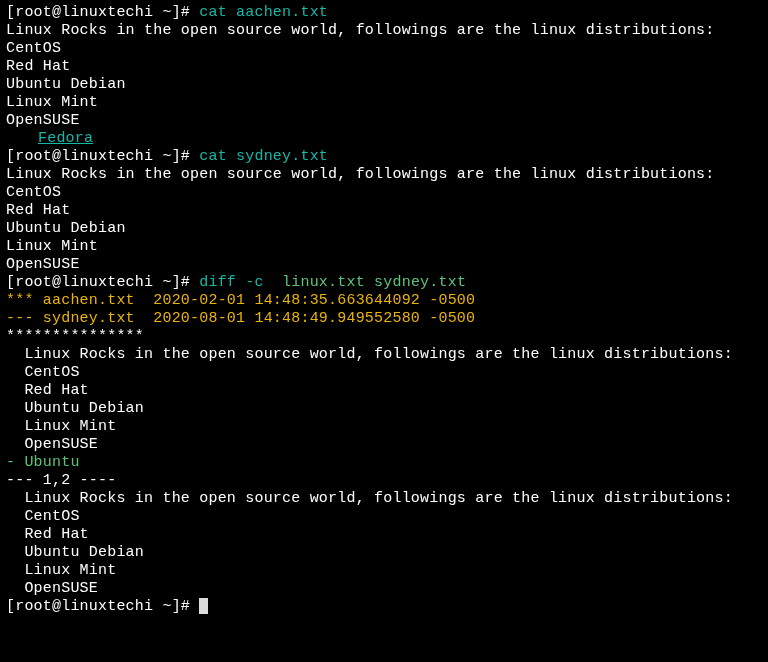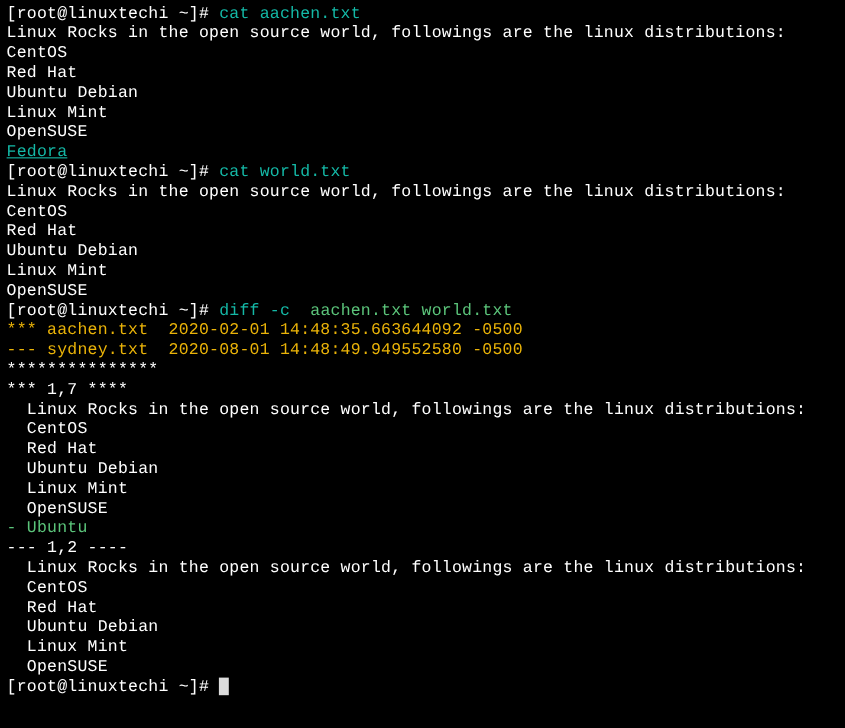--- a/index.html
+++ b/index.html
@@ -12,21 +12,21 @@
       color: #fff;
       width: 768px;
       box-sizing: border-box;
       letter-spacing: 0.2px;
     }
     .line { white-space: pre; }
     .white  { color: #ffffff; font-family: Liberation Mono, monospace; }
     .orange { color: #14b8a6; }
     .green  { color: #5bc47a; }
     .blue   { color: #eab308; }
-    .underline { text-decoration: underline; text-decoration-color: inherit; }
+    .underline { text-decoration: underline; text-decoration-color: inherit; margin-left: 32px; }
     .cursor {
       display: inline-block;
       width: 9px;
       height: 16px;
       background: #dcdcdc;
       vertical-align: text-bottom;
       margin-bottom: 1px;
     }
   </style>
 </head>
@@ -36,33 +36,32 @@
 
   <div class="line"><span class="white">[root@linuxtechi ~]# </span><span class="orange">cat aachen.txt</span></div>
   <div class="line white">Linux Rocks in the open source world, followings are the linux distributions:</div>
   <div class="line white">CentOS</div>
   <div class="line white">Red Hat</div>
   <div class="line white">Ubuntu Debian</div>
   <div class="line white">Linux Mint</div>
   <div class="line white">OpenSUSE</div>
   <div class="line orange underline">Fedora</div>
 
-  <div class="line"><span class="white">[root@linuxtechi ~]# </span><span class="orange">cat world.txt</span></div>
+  <div class="line"><span class="white">[root@linuxtechi ~]# </span><span class="orange">cat sydney.txt</span></div>
   <div class="line white">Linux Rocks in the open source world, followings are the linux distributions:</div>
   <div class="line white">CentOS</div>
   <div class="line white">Red Hat</div>
   <div class="line white">Ubuntu Debian</div>
   <div class="line white">Linux Mint</div>
   <div class="line white">OpenSUSE</div>
 
-  <div class="line"><span class="white">[root@linuxtechi ~]# </span><span class="orange">diff -c</span><span class="green">  aachen.txt world.txt</span></div>
+  <div class="line"><span class="white">[root@linuxtechi ~]# </span><span class="orange">diff -c</span><span class="green">  linux.txt sydney.txt</span></div>
   <div class="line blue">*** aachen.txt  2020-02-01 14:48:35.663644092 -0500</div>
   <div class="line blue">--- sydney.txt  2020-08-01 14:48:49.949552580 -0500</div>
   <div class="line white">***************</div>
-  <div class="line white">*** 1,7 ****</div>
   <div class="line white">  Linux Rocks in the open source world, followings are the linux distributions:</div>
   <div class="line white">  CentOS</div>
   <div class="line white">  Red Hat</div>
   <div class="line white">  Ubuntu Debian</div>
   <div class="line white">  Linux Mint</div>
   <div class="line white">  OpenSUSE</div>
   <div class="line green">- Ubuntu</div>
   <div class="line white">--- 1,2 ----</div>
   <div class="line white">  Linux Rocks in the open source world, followings are the linux distributions:</div>
   <div class="line white">  CentOS</div>

